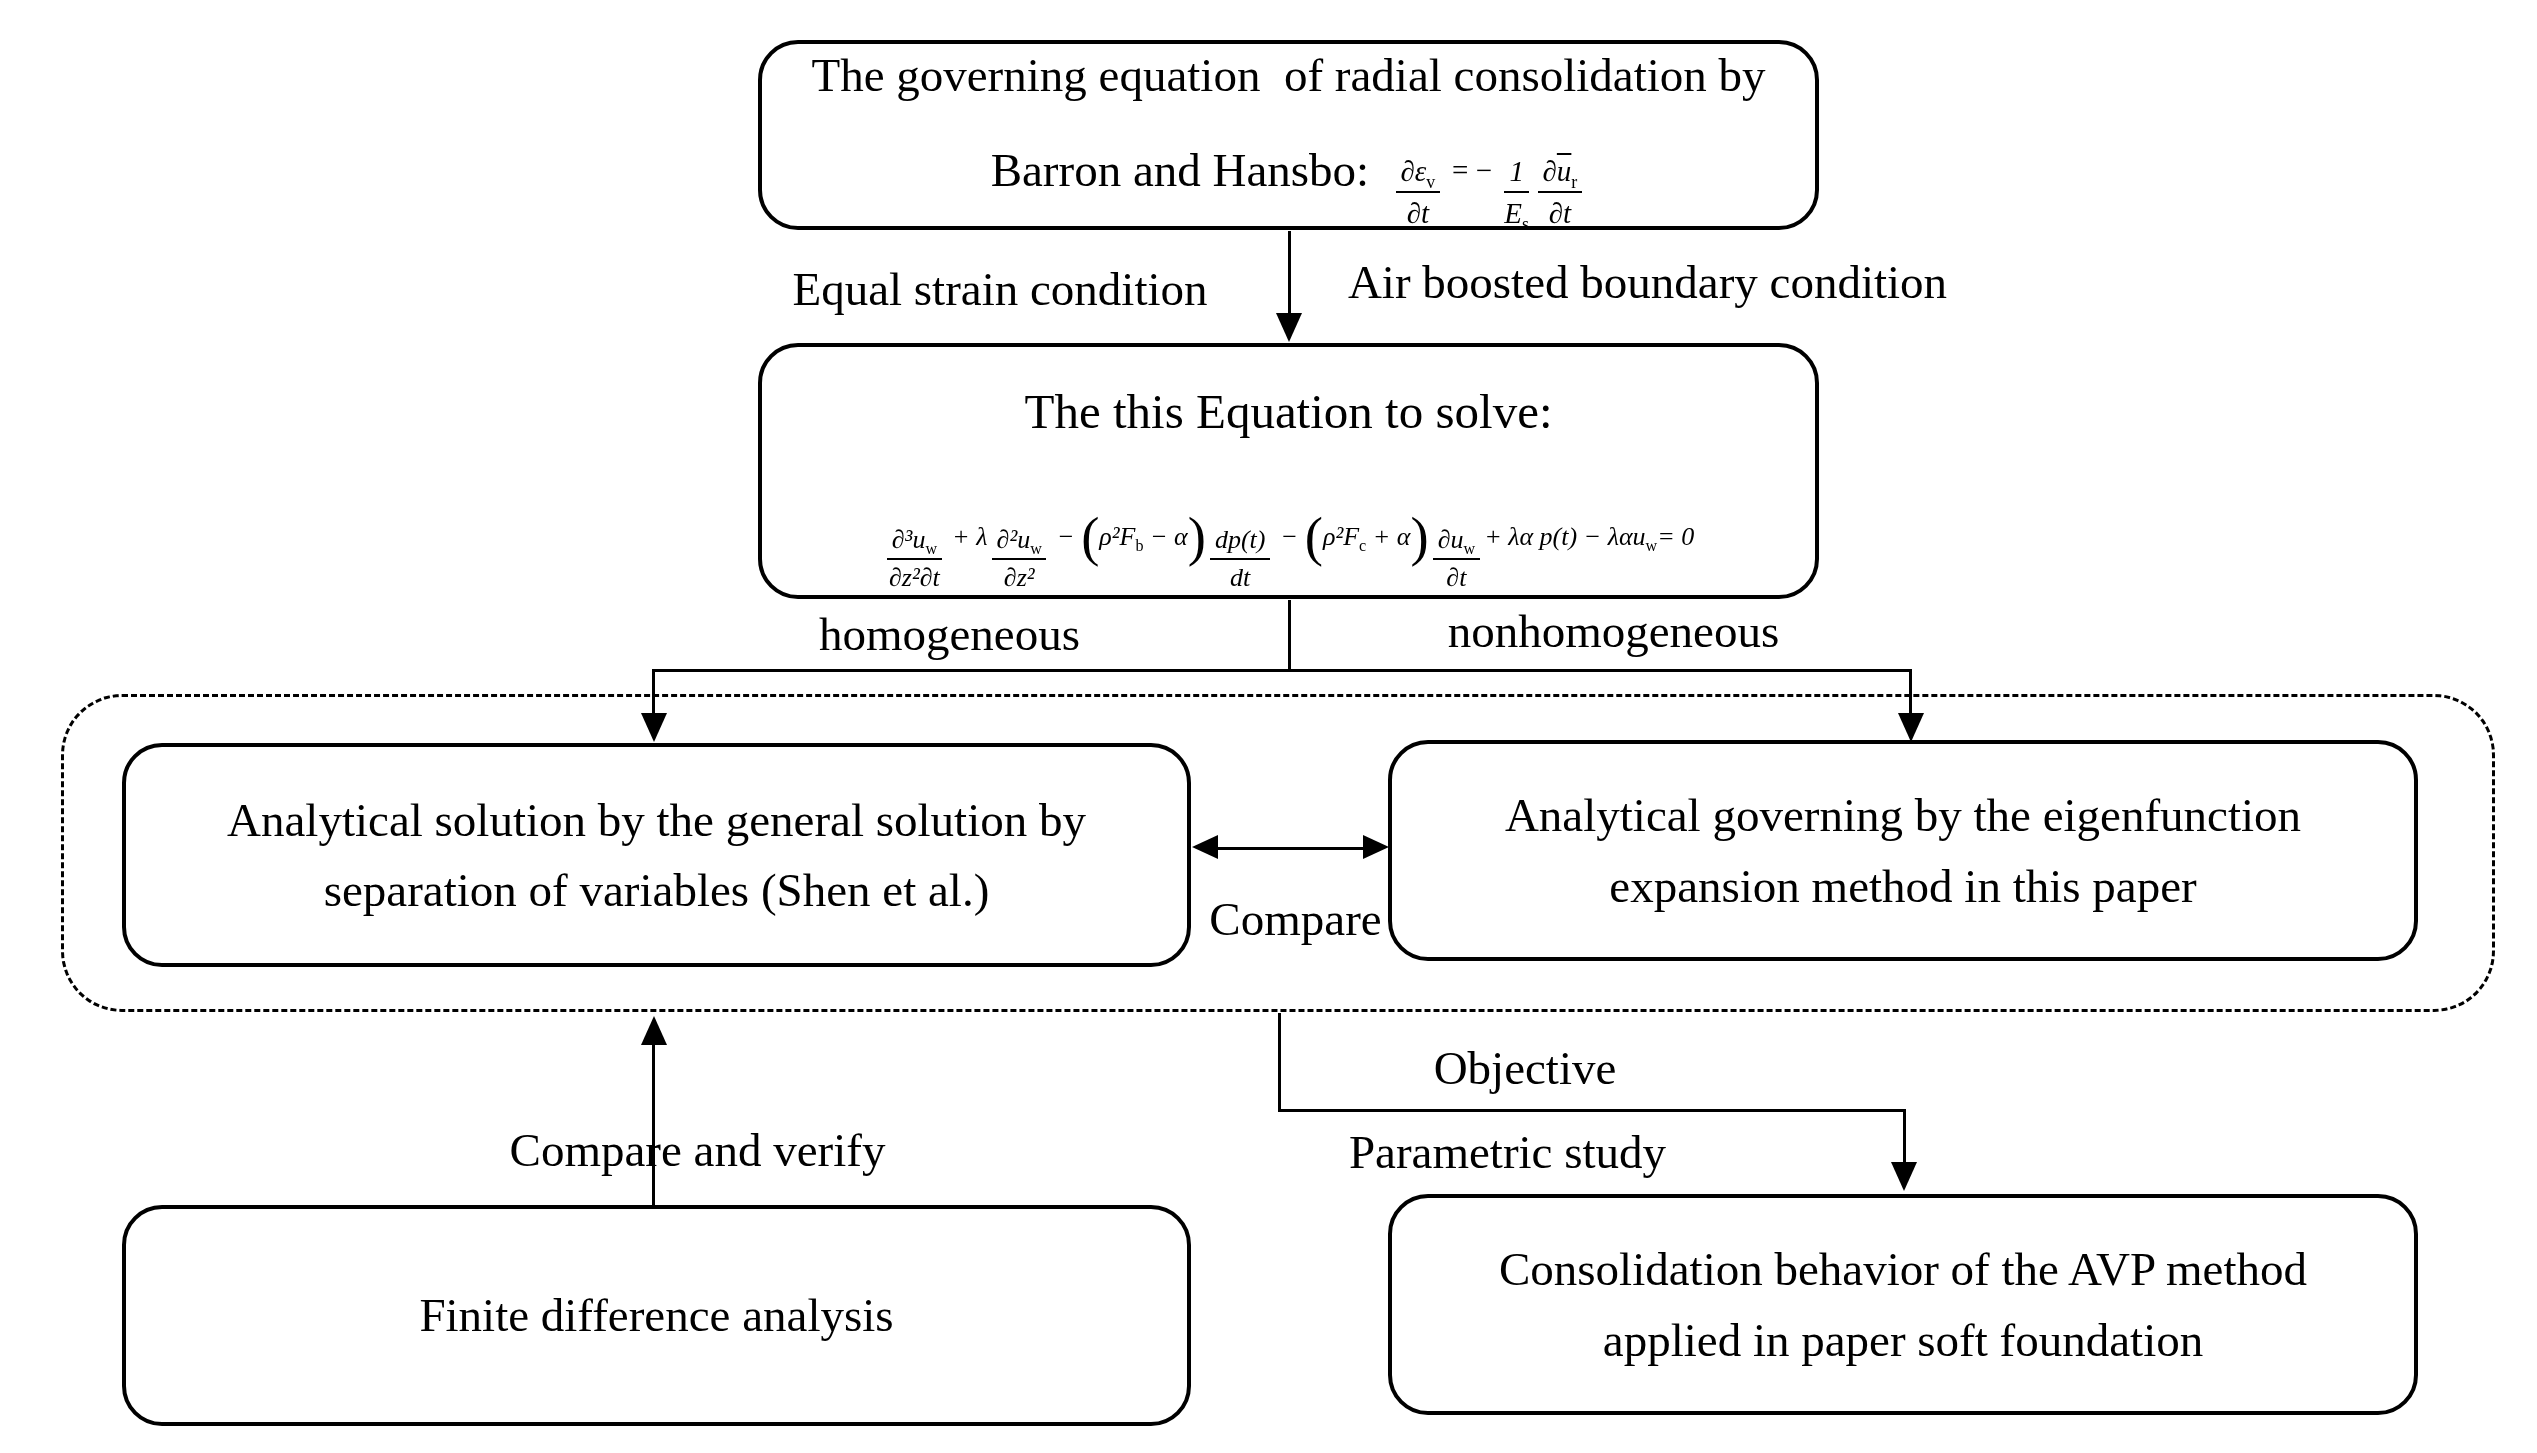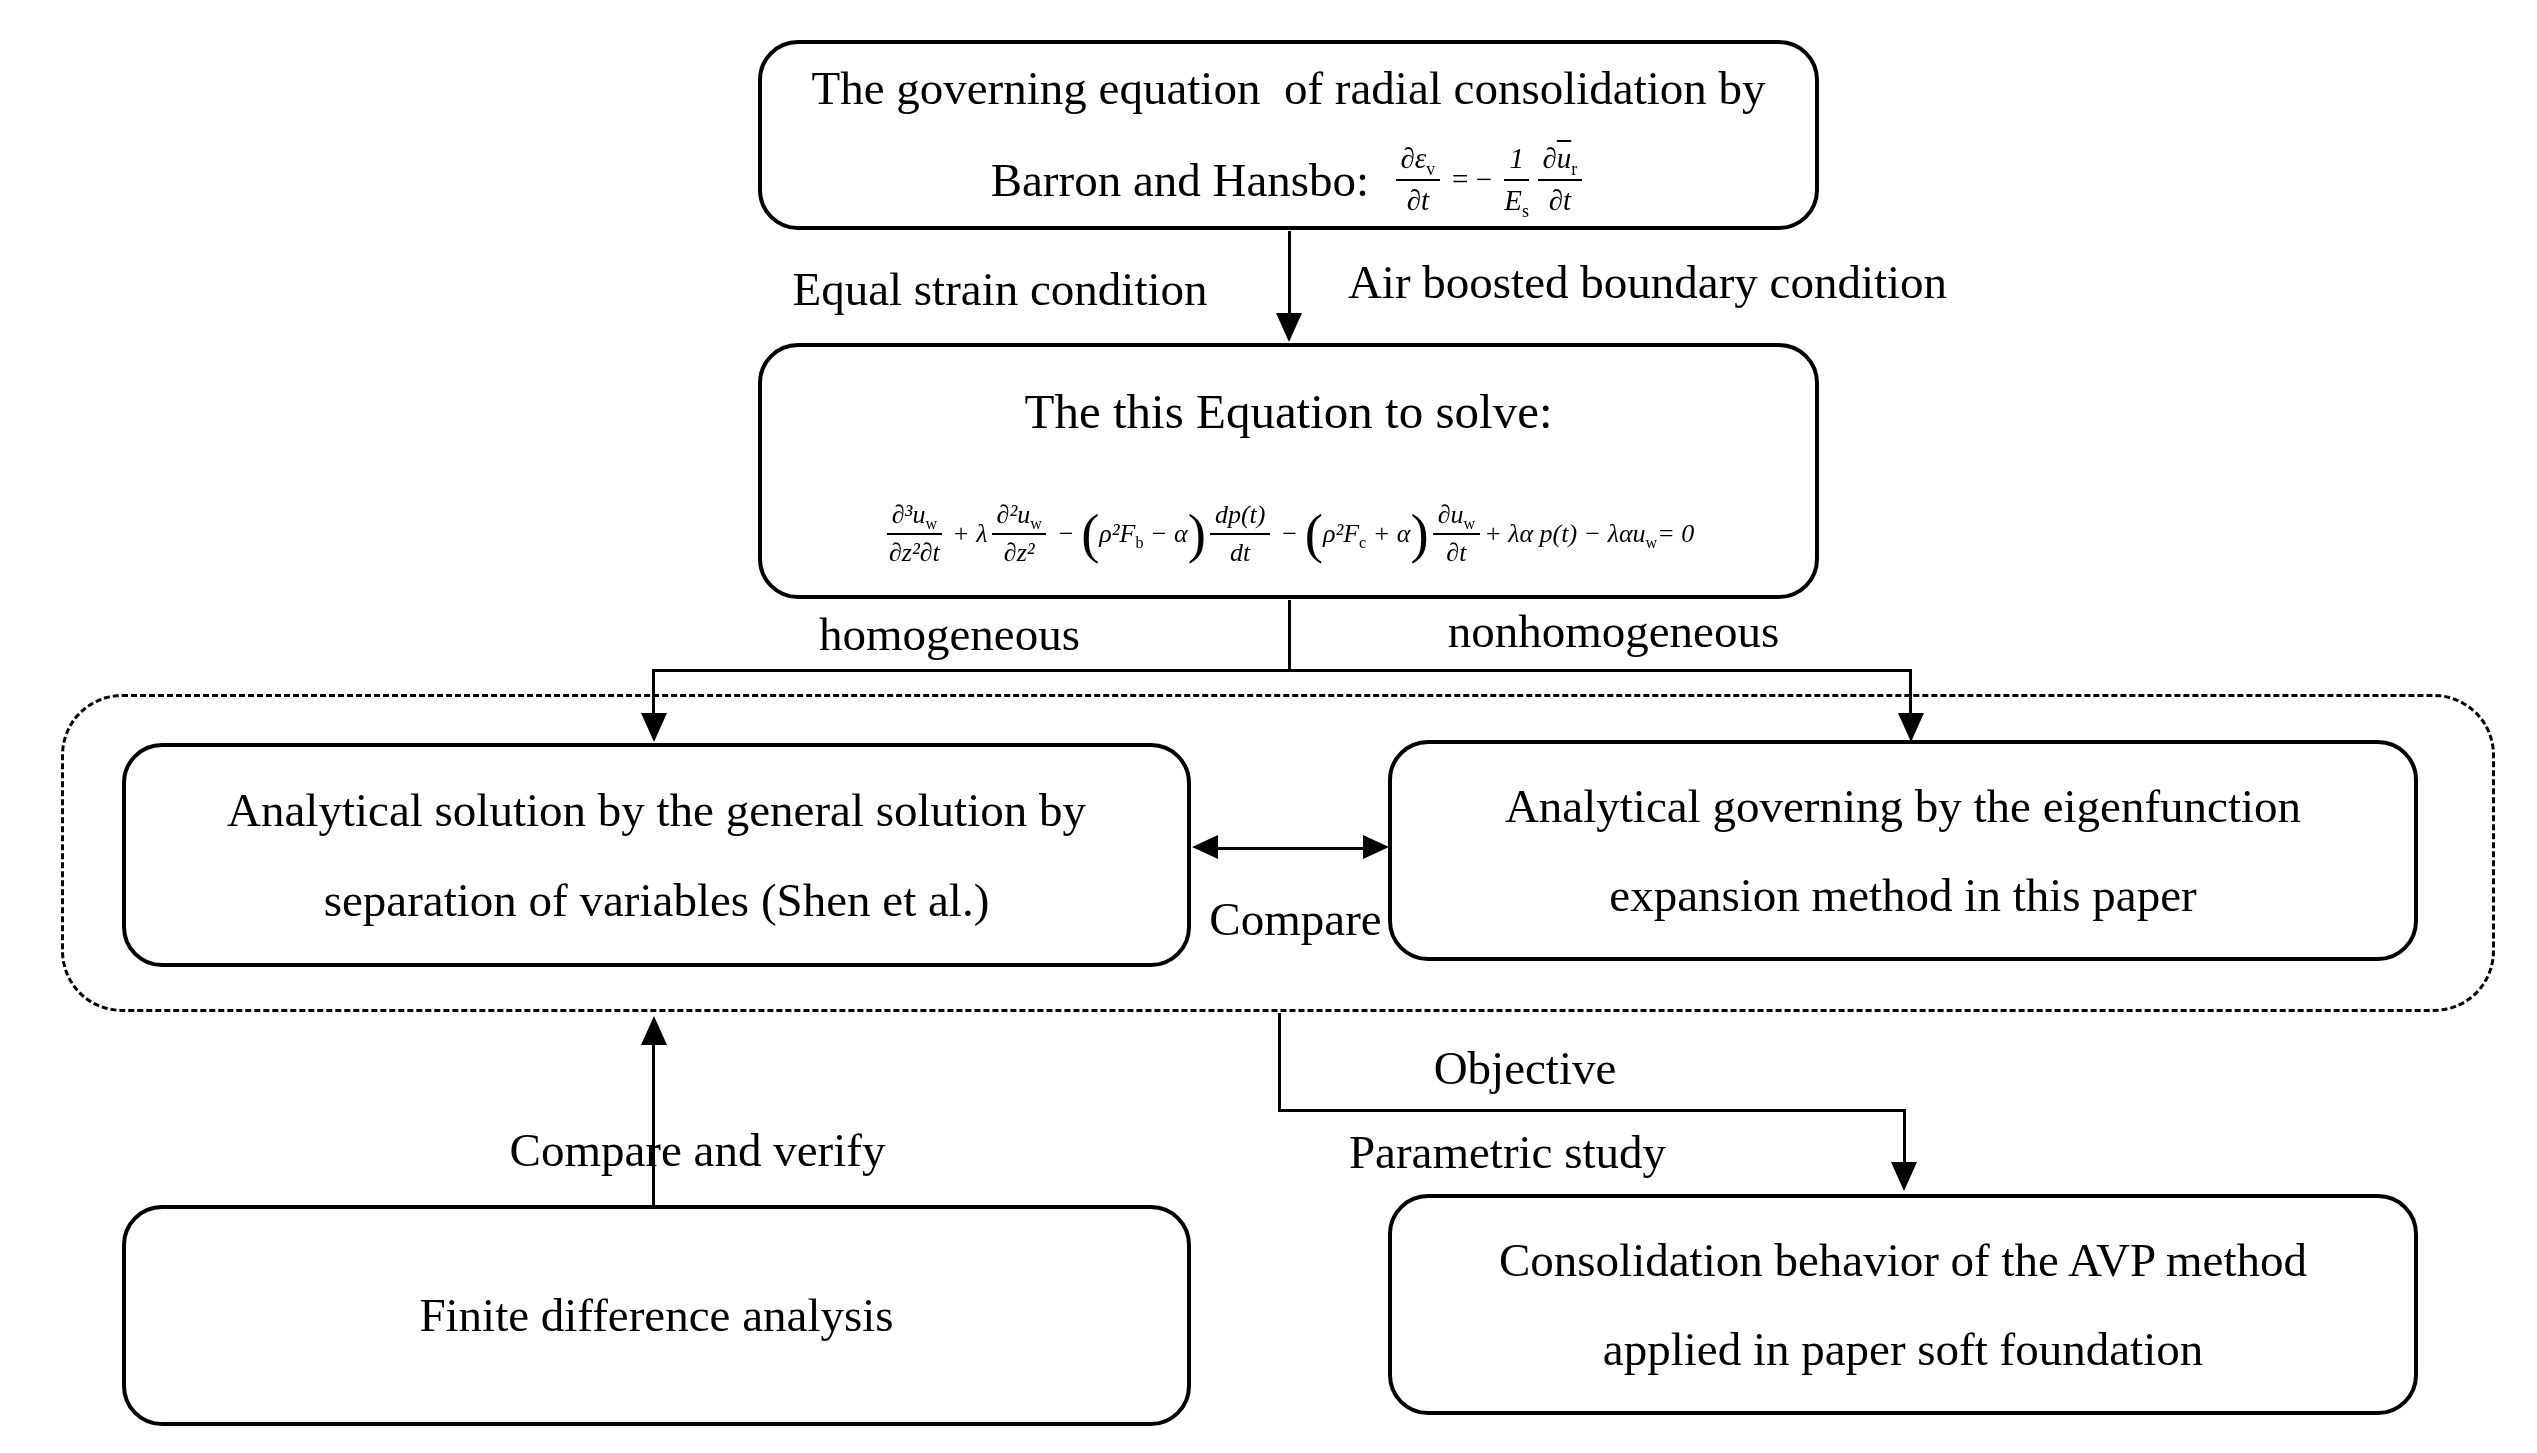--- a/index.html
+++ b/index.html
@@ -16,21 +16,20 @@
     border:4.5px solid #000;
     border-radius:40px;
     background:#fff;
     display:flex;
     flex-direction:column;
     align-items:center;
     justify-content:center;
     text-align:center;
     font-size:47px;
     line-height:1.5;
-    gap:19px;
   }
   .box .txt{white-space:pre-wrap;}
   .dashed{
     position:absolute;
     border:3.9px dashed #000;
     border-radius:61px;
     background:transparent;
   }
   .lbl{
     position:absolute;
@@ -46,21 +45,21 @@
   .tri.left{border-top:12.3px solid transparent;border-bottom:12.3px solid transparent;border-right:26px solid #000;}
   .tri.right{border-top:12.3px solid transparent;border-bottom:12.3px solid transparent;border-left:26px solid #000;}
   .eq{
     font-style:italic;
     display:inline-flex;
     align-items:center;
     white-space:nowrap;
   }
   .eq .op{margin:0 7.8px;font-style:normal;}
   .frac{display:inline-block;text-align:center;vertical-align:middle;margin:0 4.5px;line-height:1.15;}
-  .frac .num{display:block;border-bottom:2.8px solid #000;padding:0 4.5px 3.4px;}
+  .frac .num{display:block;border-bottom:2.8px solid #000;padding:0 4.5px 3.4px;margin-top:44px;}
   .frac .den{display:block;padding-top:3.4px;}
   sub{font-size:0.62em;font-style:normal;line-height:0;}
   .paren{font-size:2.1em;font-style:normal;font-weight:300;line-height:0;}
   .ubar{text-decoration:overline;}
   .grp{display:inline-flex;align-items:center;}
 </style>
 </head>
 <body>
 
 <div id="canvas">

